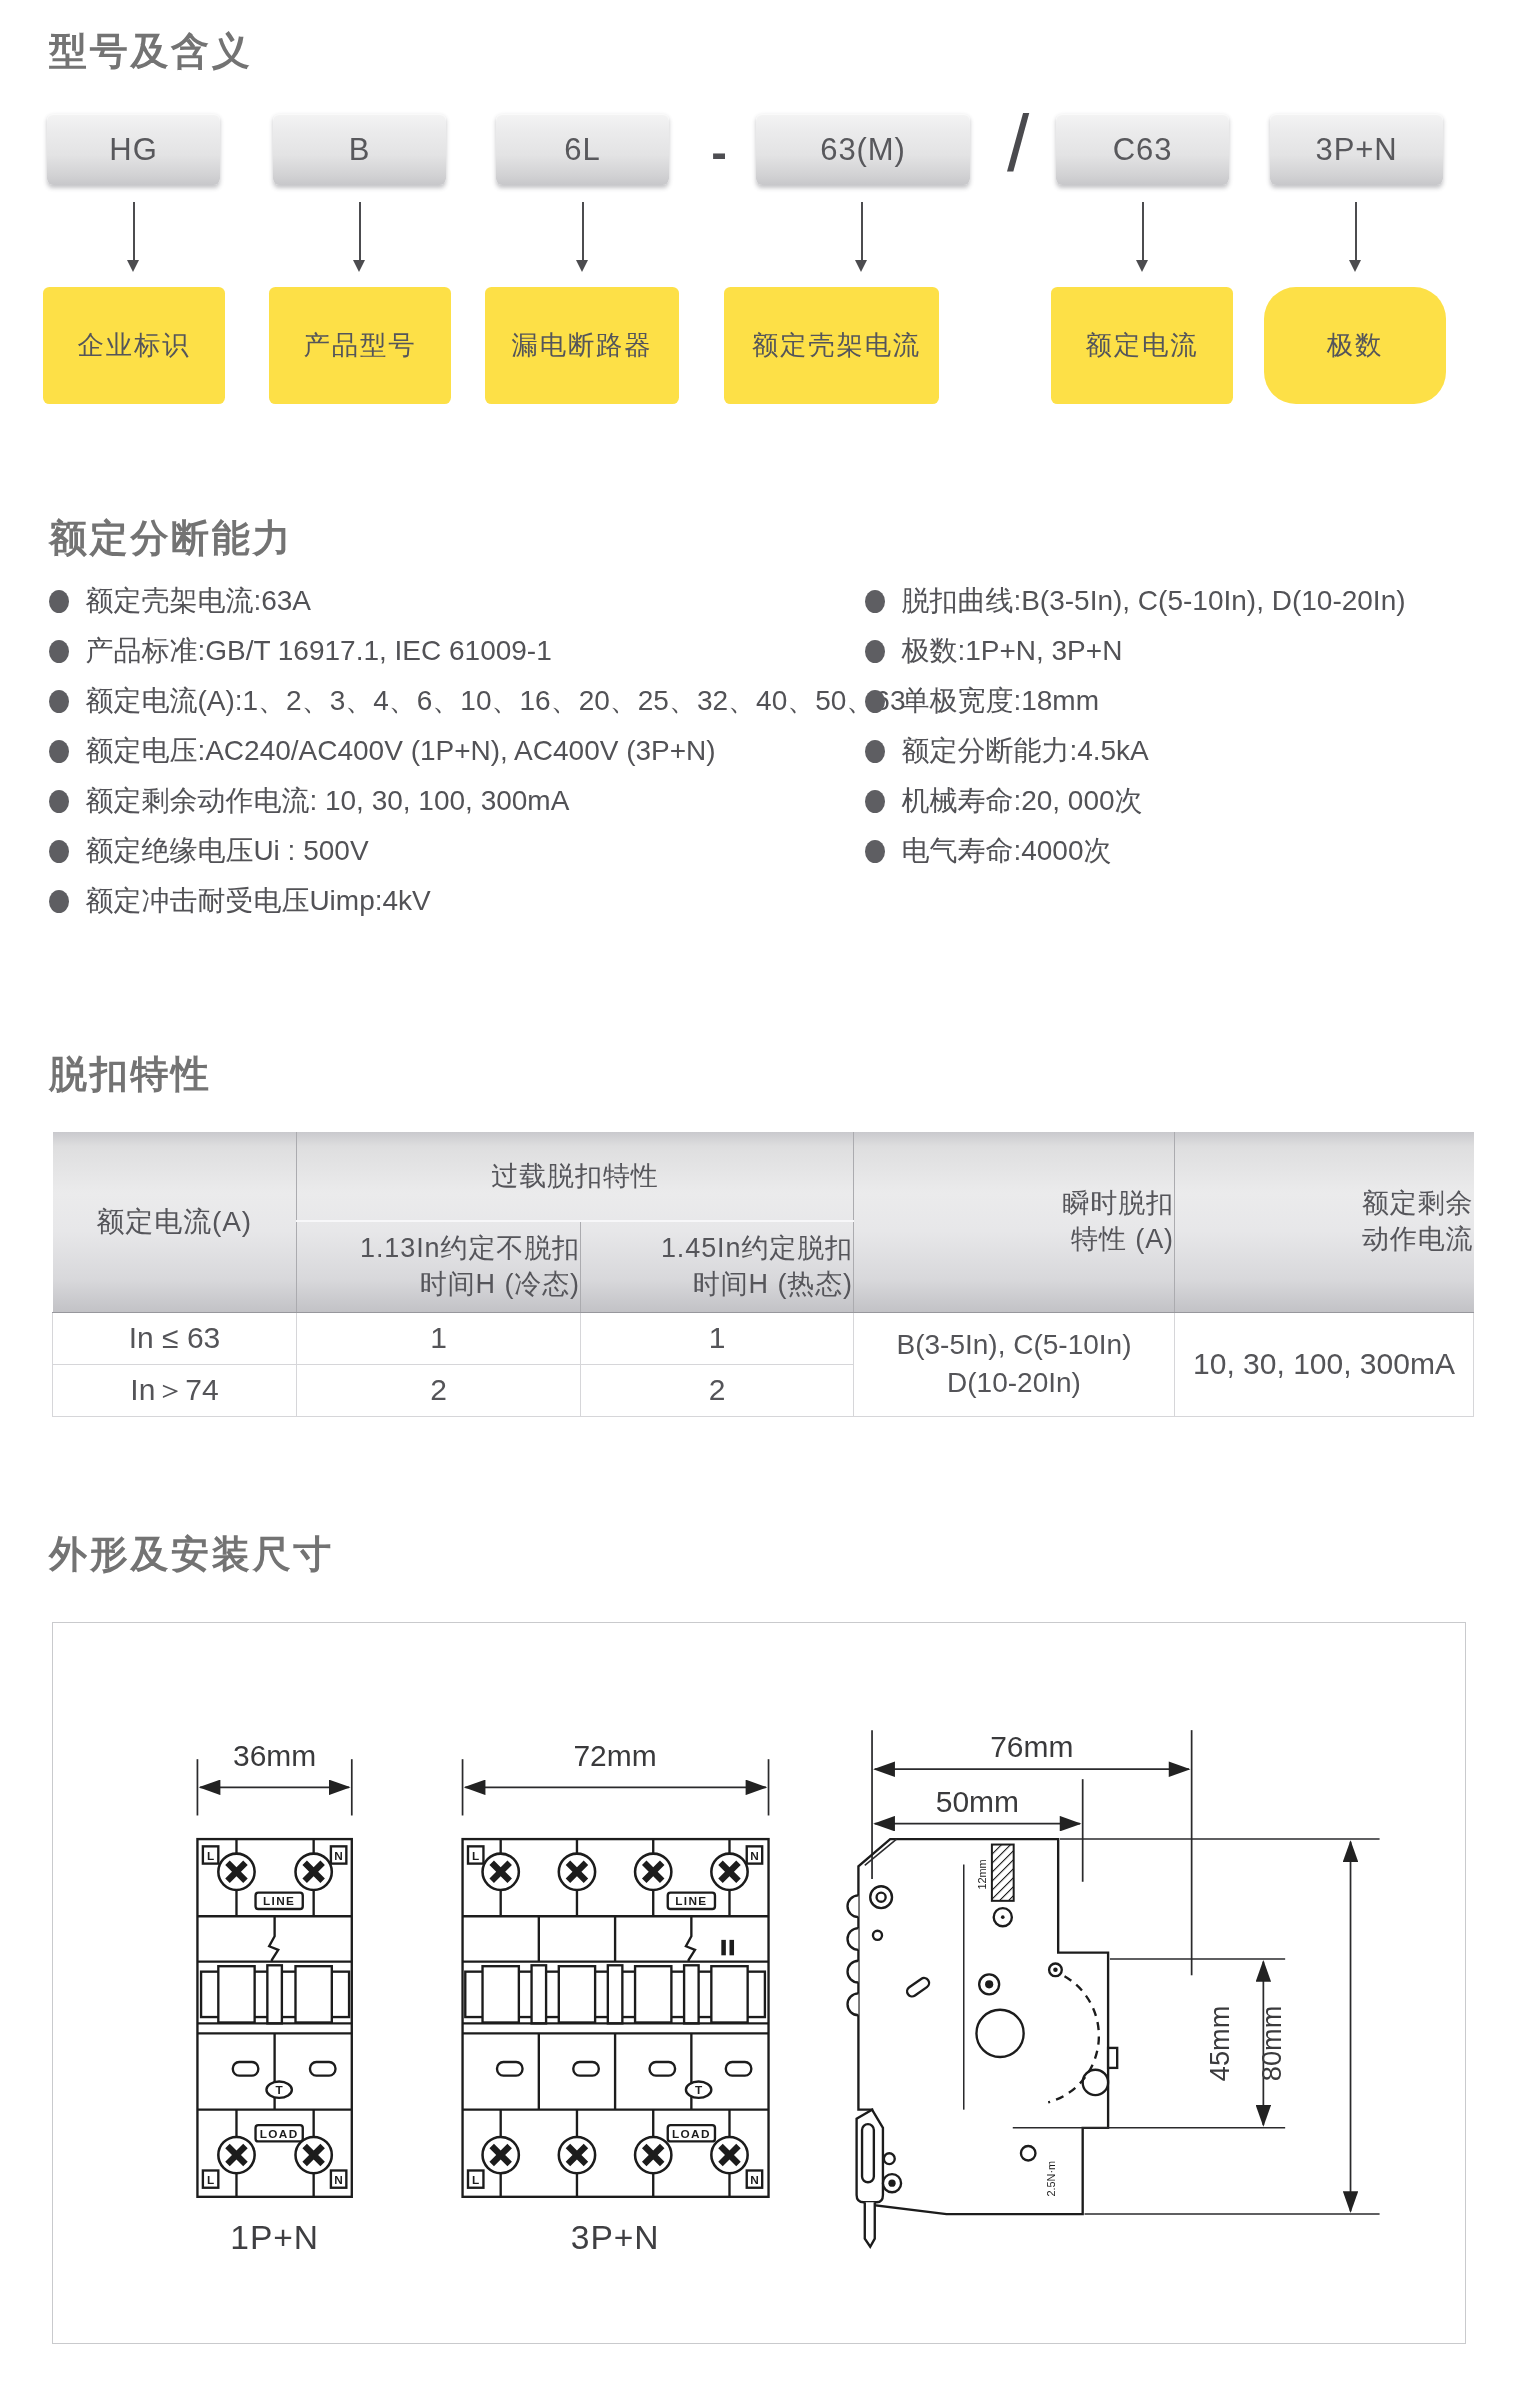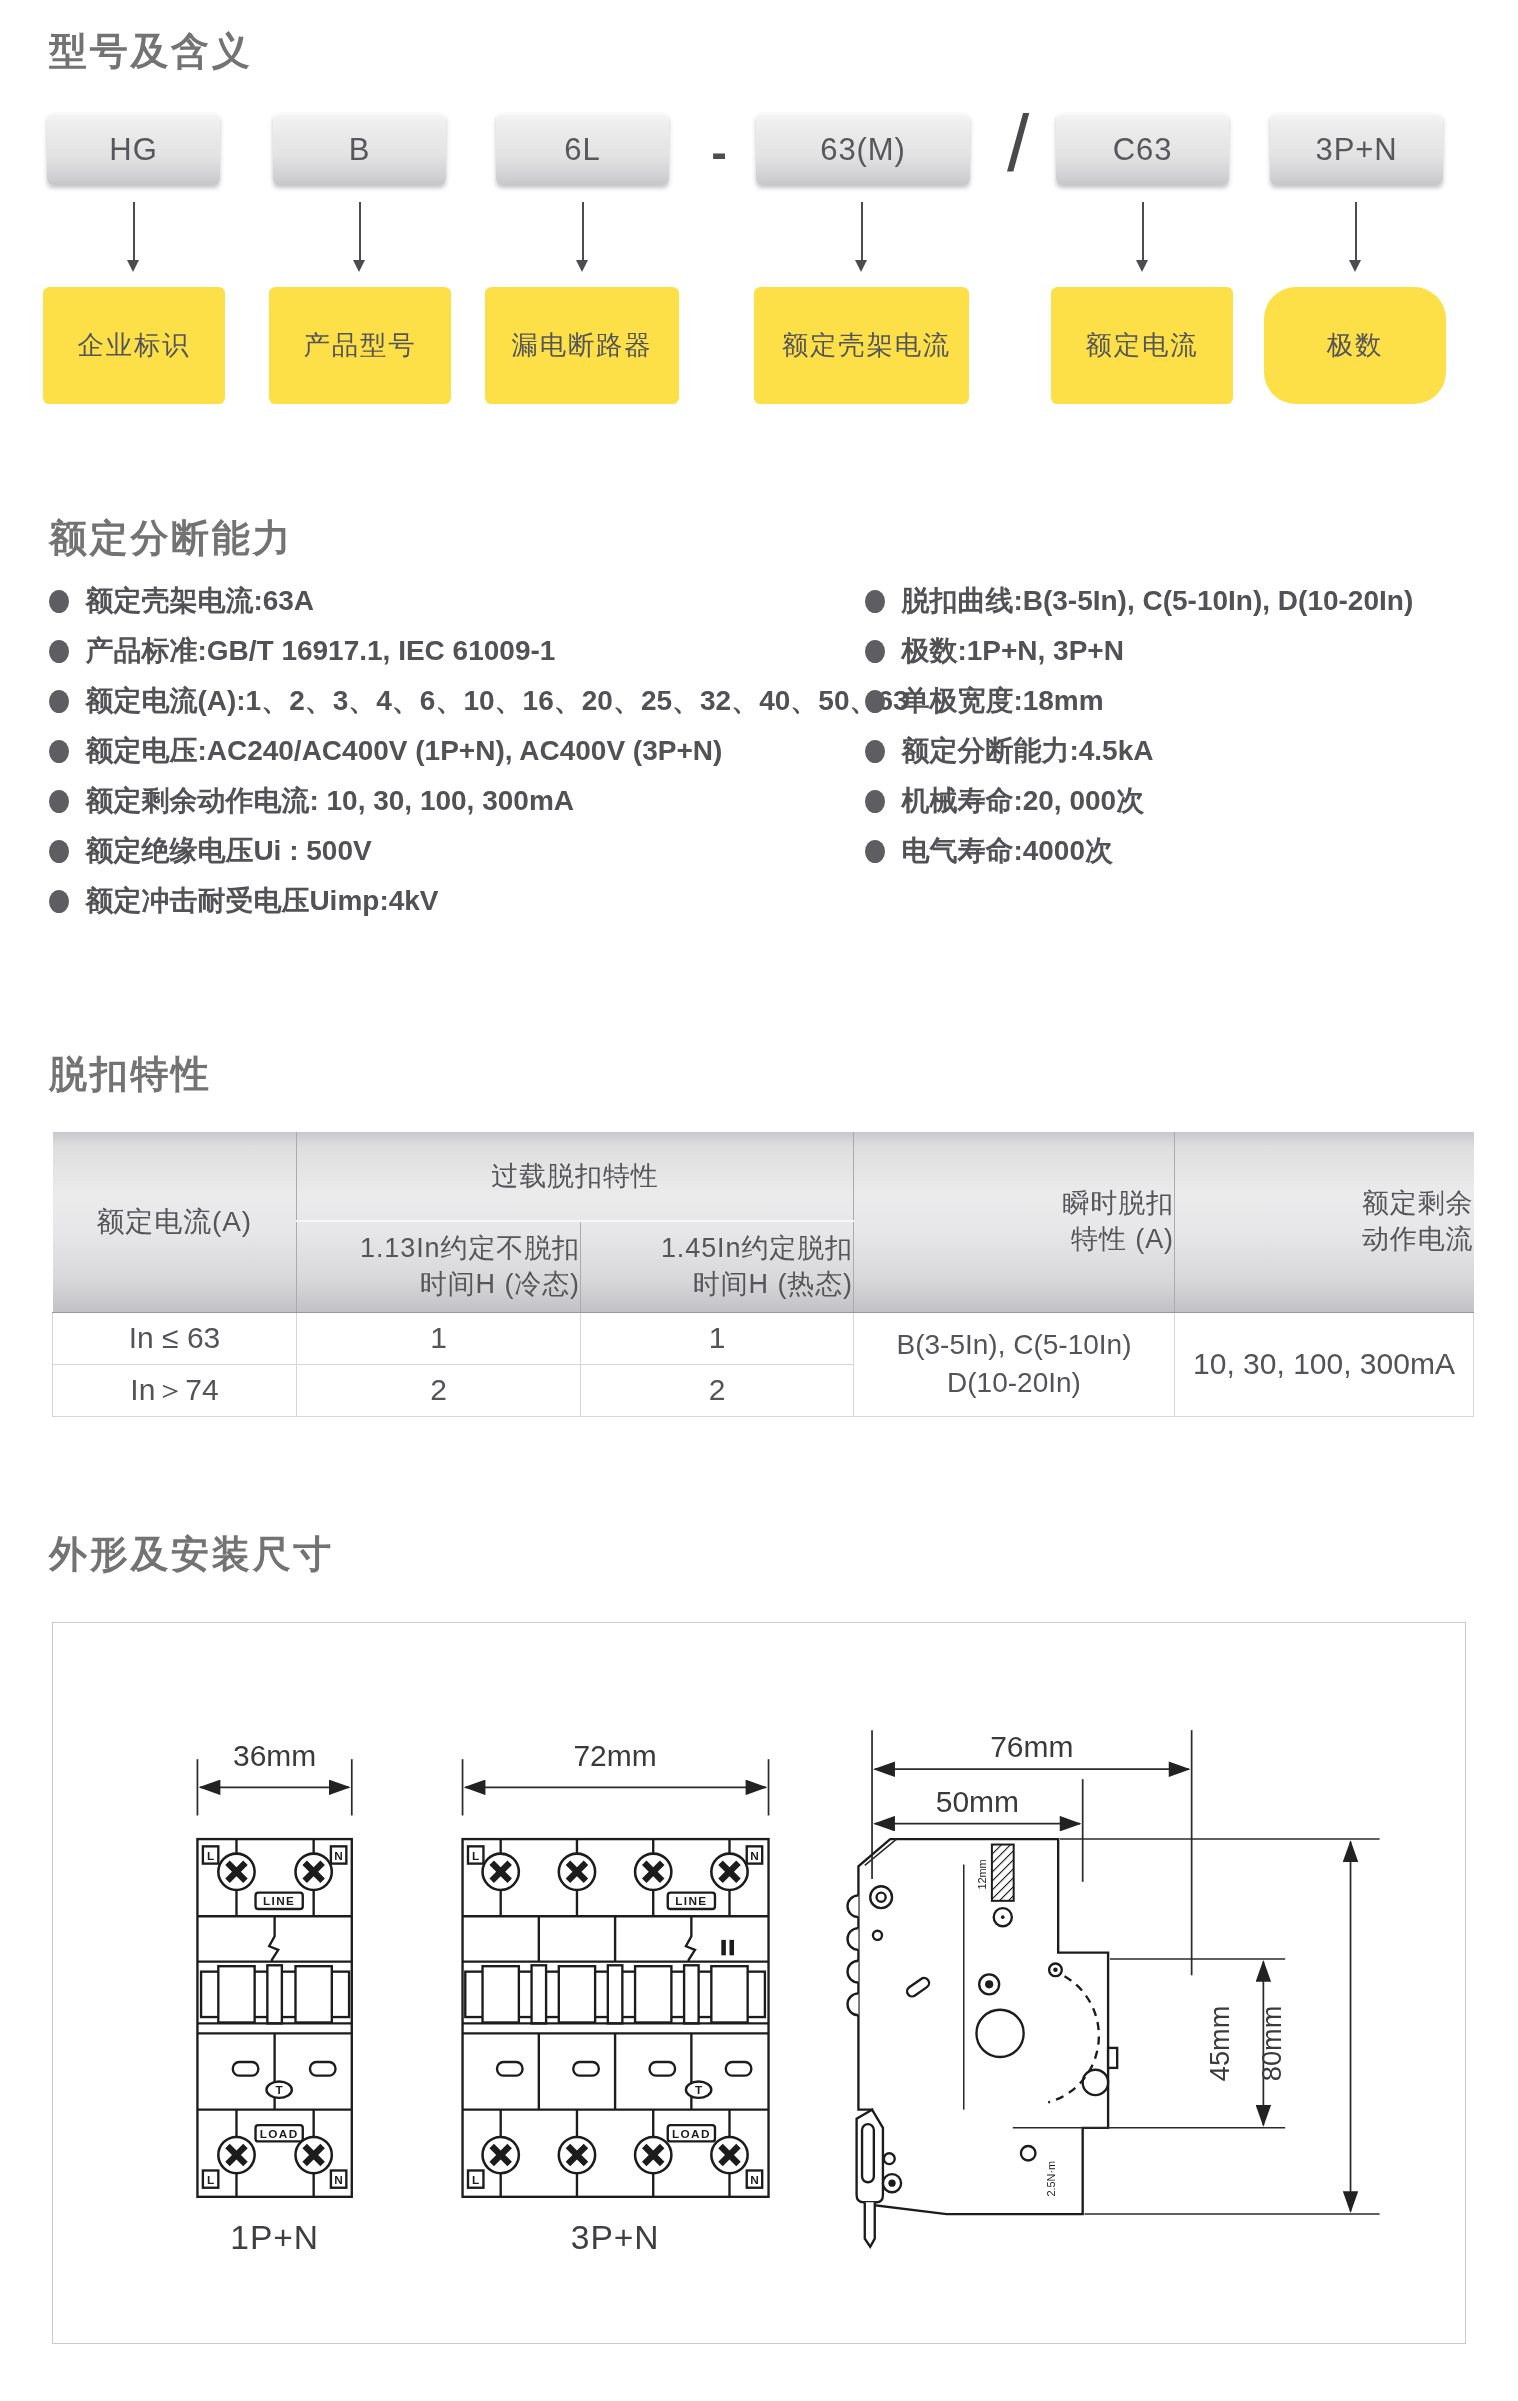--- a/index.html
+++ b/index.html
@@ -44,21 +44,21 @@
   }
   .label-box {
     position:absolute; top:287px; height:117px;
     background:#fde047; border-radius:6.4px;
     display:flex; align-items:center; justify-content:center;
     font-size:26.4px; color:#54555a; letter-spacing:1.8px;
   }
 
   
   .param-col { position:absolute; top:576px; }
-  .param-item { height:50px; display:flex; align-items:center;font-weight:bold; }
+  .param-item { height:50px; display:flex; align-items:center; }
   .bullet {
     width:20px; height:23px; border-radius:50%;
     background:#5e5e62; margin-right:16.4px; flex:0 0 auto;
   }
   .param-text { font-size:28px; color:#525256; white-space:nowrap; }
 
   
   .trip-table-wrap { position:absolute; left:52px; top:1132px; width:1421px; }
   table.trip {
     width:1421px; table-layout:fixed; border-collapse:collapse;
@@ -135,21 +135,21 @@
 
   <div class="label-box" style="left:43px;width:182px;">
       <span>企业标识</span>
     </div>
   <div class="label-box" style="left:269px;width:182px;">
       <span>产品型号</span>
     </div>
   <div class="label-box" style="left:485px;width:194px;">
       <span>漏电断路器</span>
     </div>
-  <div class="label-box" style="left:754px;width:215px;padding-left:10px;">
+  <div class="label-box" style="left:724px;width:215px;padding-left:10px;">
       <span>额定壳架电流</span>
     </div>
   <div class="label-box" style="left:1051px;width:182px;">
       <span>额定电流</span>
     </div>
   <div class="label-box" style="left:1264px;width:182px;border-radius:32px;">
       <span>极数</span>
     </div>
 
   <h2 class="sec-title" style="top:513px;">额定分断能力</h2>

